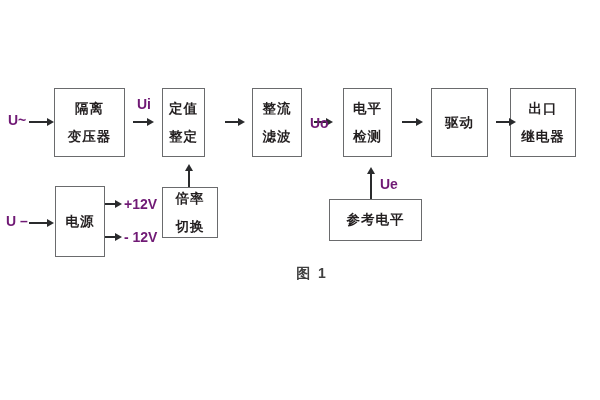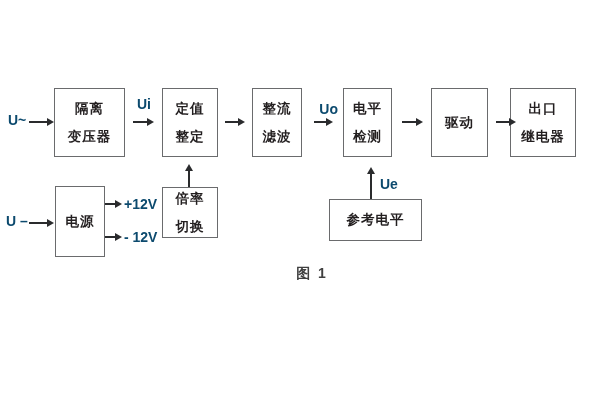--- a/index.html
+++ b/index.html
@@ -16,33 +16,33 @@
   .ha{position:absolute;height:2px;background:#2a2b2d;}
   .ha::after{
     content:"";position:absolute;right:-7px;top:-3px;width:0;height:0;
     border-left:7px solid #2a2b2d;border-top:4px solid transparent;border-bottom:4px solid transparent;
   }
   .va{position:absolute;width:2px;background:#2a2b2d;}
   .va::before{
     content:"";position:absolute;top:-7px;left:-3px;width:0;height:0;
     border-bottom:7px solid #2a2b2d;border-left:4px solid transparent;border-right:4px solid transparent;
   }
-  .sig{position:absolute;font-size:14px;font-weight:700;color:#0c4a6e;line-height:1;white-space:nowrap;}
+  .sig{position:absolute;font-size:14px;font-weight:700;color:#701a75;line-height:1;white-space:nowrap;}
   .caption{position:absolute;font-size:14px;font-weight:600;color:#404040;text-align:center;letter-spacing:2px;}
 </style>
 </head>
 <body>
 
 <div class="stage">
 
   <div class="box" style="left:54px;top:88px;width:71px;height:69px">
     <span class="ln">隔离</span>
     <span class="ln">变压器</span>
   </div>
-  <div class="box" style="left:162px;top:88px;width:56px;height:69px">
+  <div class="box" style="left:162px;top:88px;width:43px;height:69px">
     <span class="ln">定值</span>
     <span class="ln">整定</span>
   </div>
   <div class="box" style="left:252px;top:88px;width:50px;height:69px">
     <span class="ln">整流</span>
     <span class="ln">滤波</span>
   </div>
   <div class="box" style="left:431px;top:88px;width:57px;height:69px">
     <span class="ln">驱动</span>
   </div>
@@ -74,21 +74,21 @@
   <div class="ha" style="left:496px;top:121px;width:13px"></div>
   <div class="ha" style="left:29px;top:222px;width:18px"></div>
   <div class="ha" style="left:105px;top:203px;width:10px"></div>
   <div class="ha" style="left:105px;top:236px;width:10px"></div>
 
   <div class="va" style="left:188px;top:171px;height:16px"></div>
   <div class="va" style="left:370px;top:174px;height:25px"></div>
 
   <span class="sig" style="left:8px;top:113px">U~</span>
   <span class="sig" style="left:132px;top:97px;width:24px;text-align:center">Ui</span>
-  <span class="sig" style="left:310px;top:102px;width:28px;text-align:right">Uo</span>
+  <span class="sig" style="left:310px;top:116px;width:28px;text-align:left">Uo</span>
   <span class="sig" style="left:380px;top:177px">Ue</span>
   <span class="sig" style="left:6px;top:214px">U –</span>
   <span class="sig" style="left:124px;top:197px">+12V</span>
   <span class="sig" style="left:124px;top:230px">- 12V</span>
 
   <div class="caption" style="left:280px;top:265px;width:64px">图 1</div>
 
 </div>
 
 </body></html>

